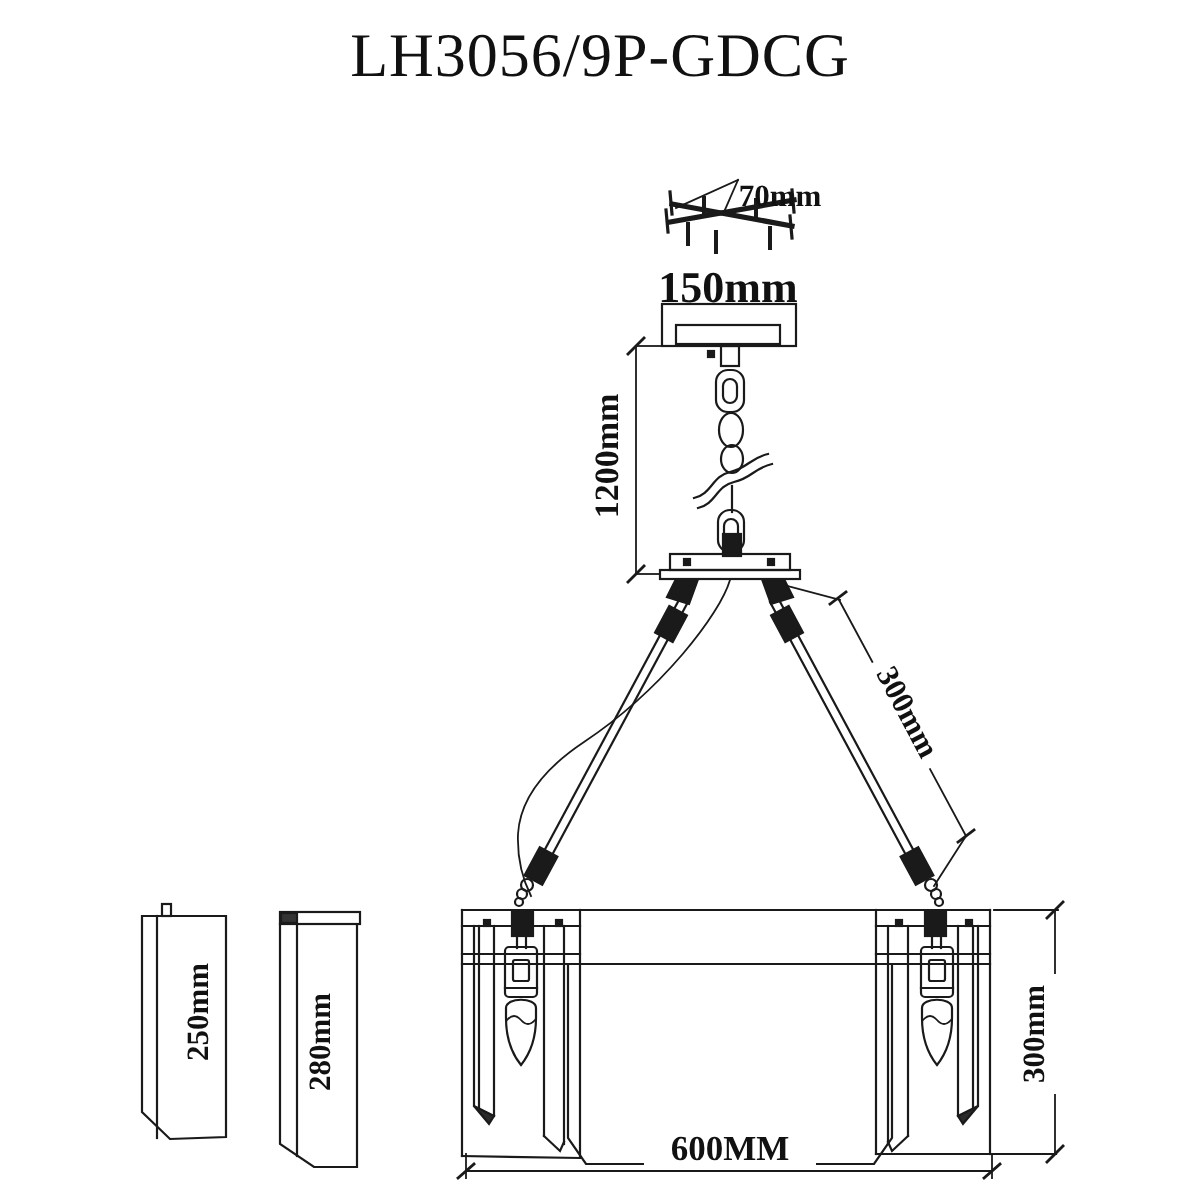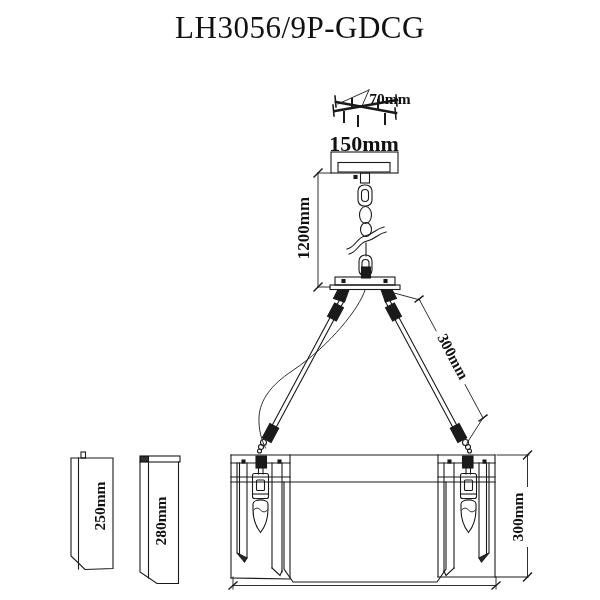--- a/index.html
+++ b/index.html
@@ -208,16 +208,17 @@
   <div class="lbl" style="left:324px;top:132px;width:80px;font-size:22px;">150mm</div>
 
   <div class="lbl rot-ccw" style="left:257px;top:218px;width:96px;height:20px;font-size:17px;">1200mm</div>
 
   <div class="lbl masked" style="left:422px;top:348px;width:60px;height:18px;font-size:15.5px;transform:rotate(62deg);transform-origin:center center;">300mm</div>
 
   <div class="lbl rot-ccw" style="left:66px;top:497px;width:70px;height:18px;font-size:15.5px;">250mm</div>
 
   <div class="lbl rot-ccw" style="left:127px;top:512px;width:70px;height:18px;font-size:15.5px;">280mm</div>
 
+  <div class="lbl masked" style="left:322px;top:565px;width:86px;font-size:17.5px;">600MM</div>
 
   <div class="lbl rot-ccw masked" style="left:489px;top:508px;width:60px;height:18px;font-size:15.5px;">300mm</div>
 
 </div>
 
 </body></html>

